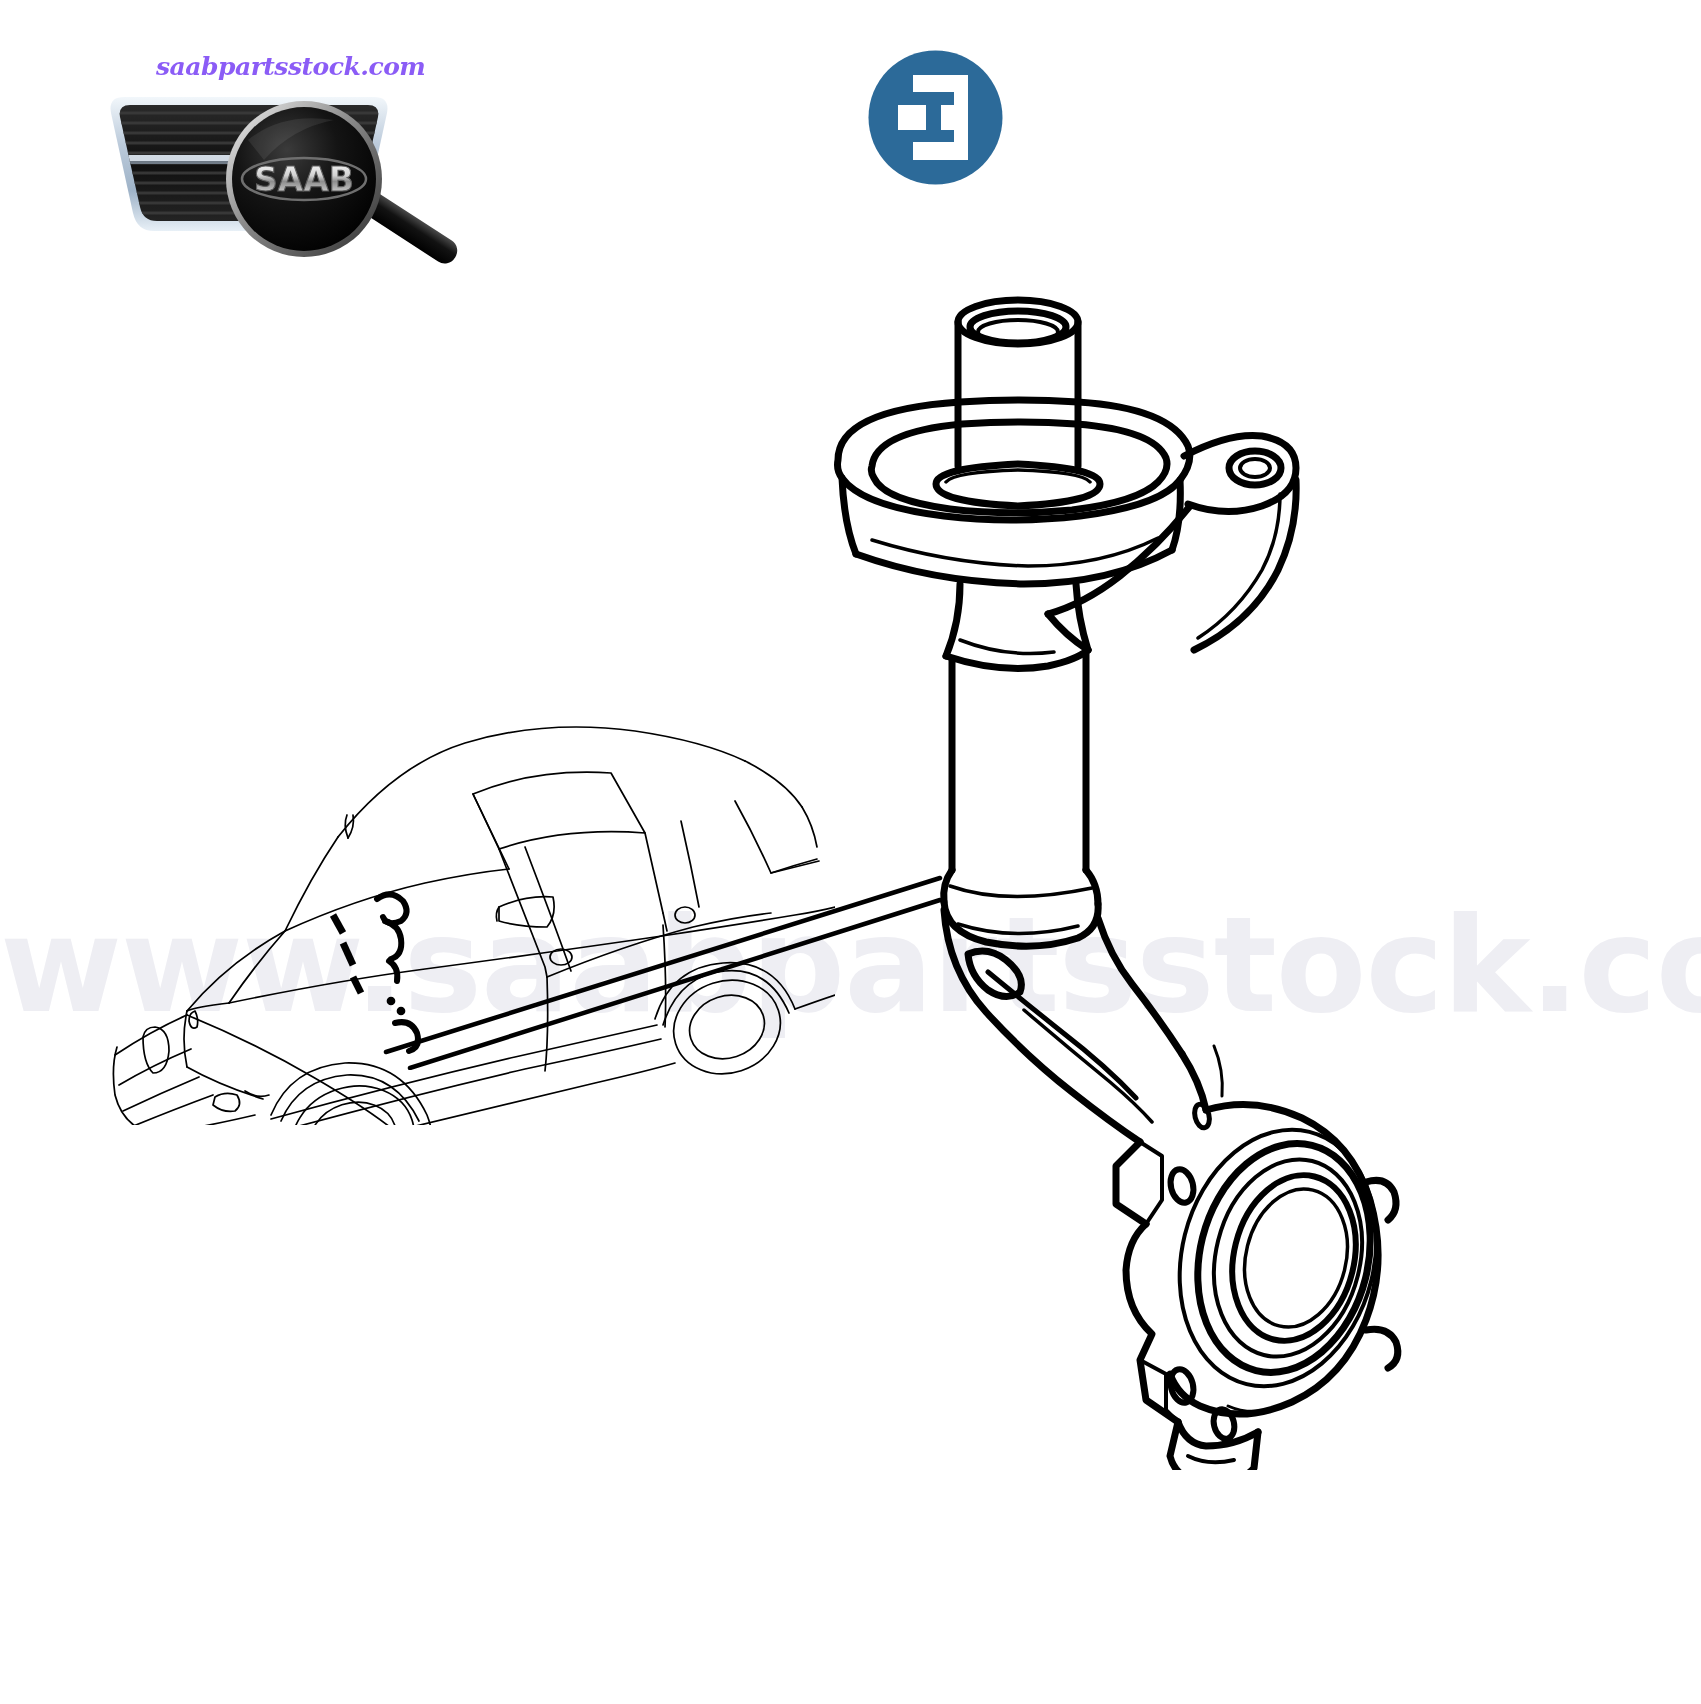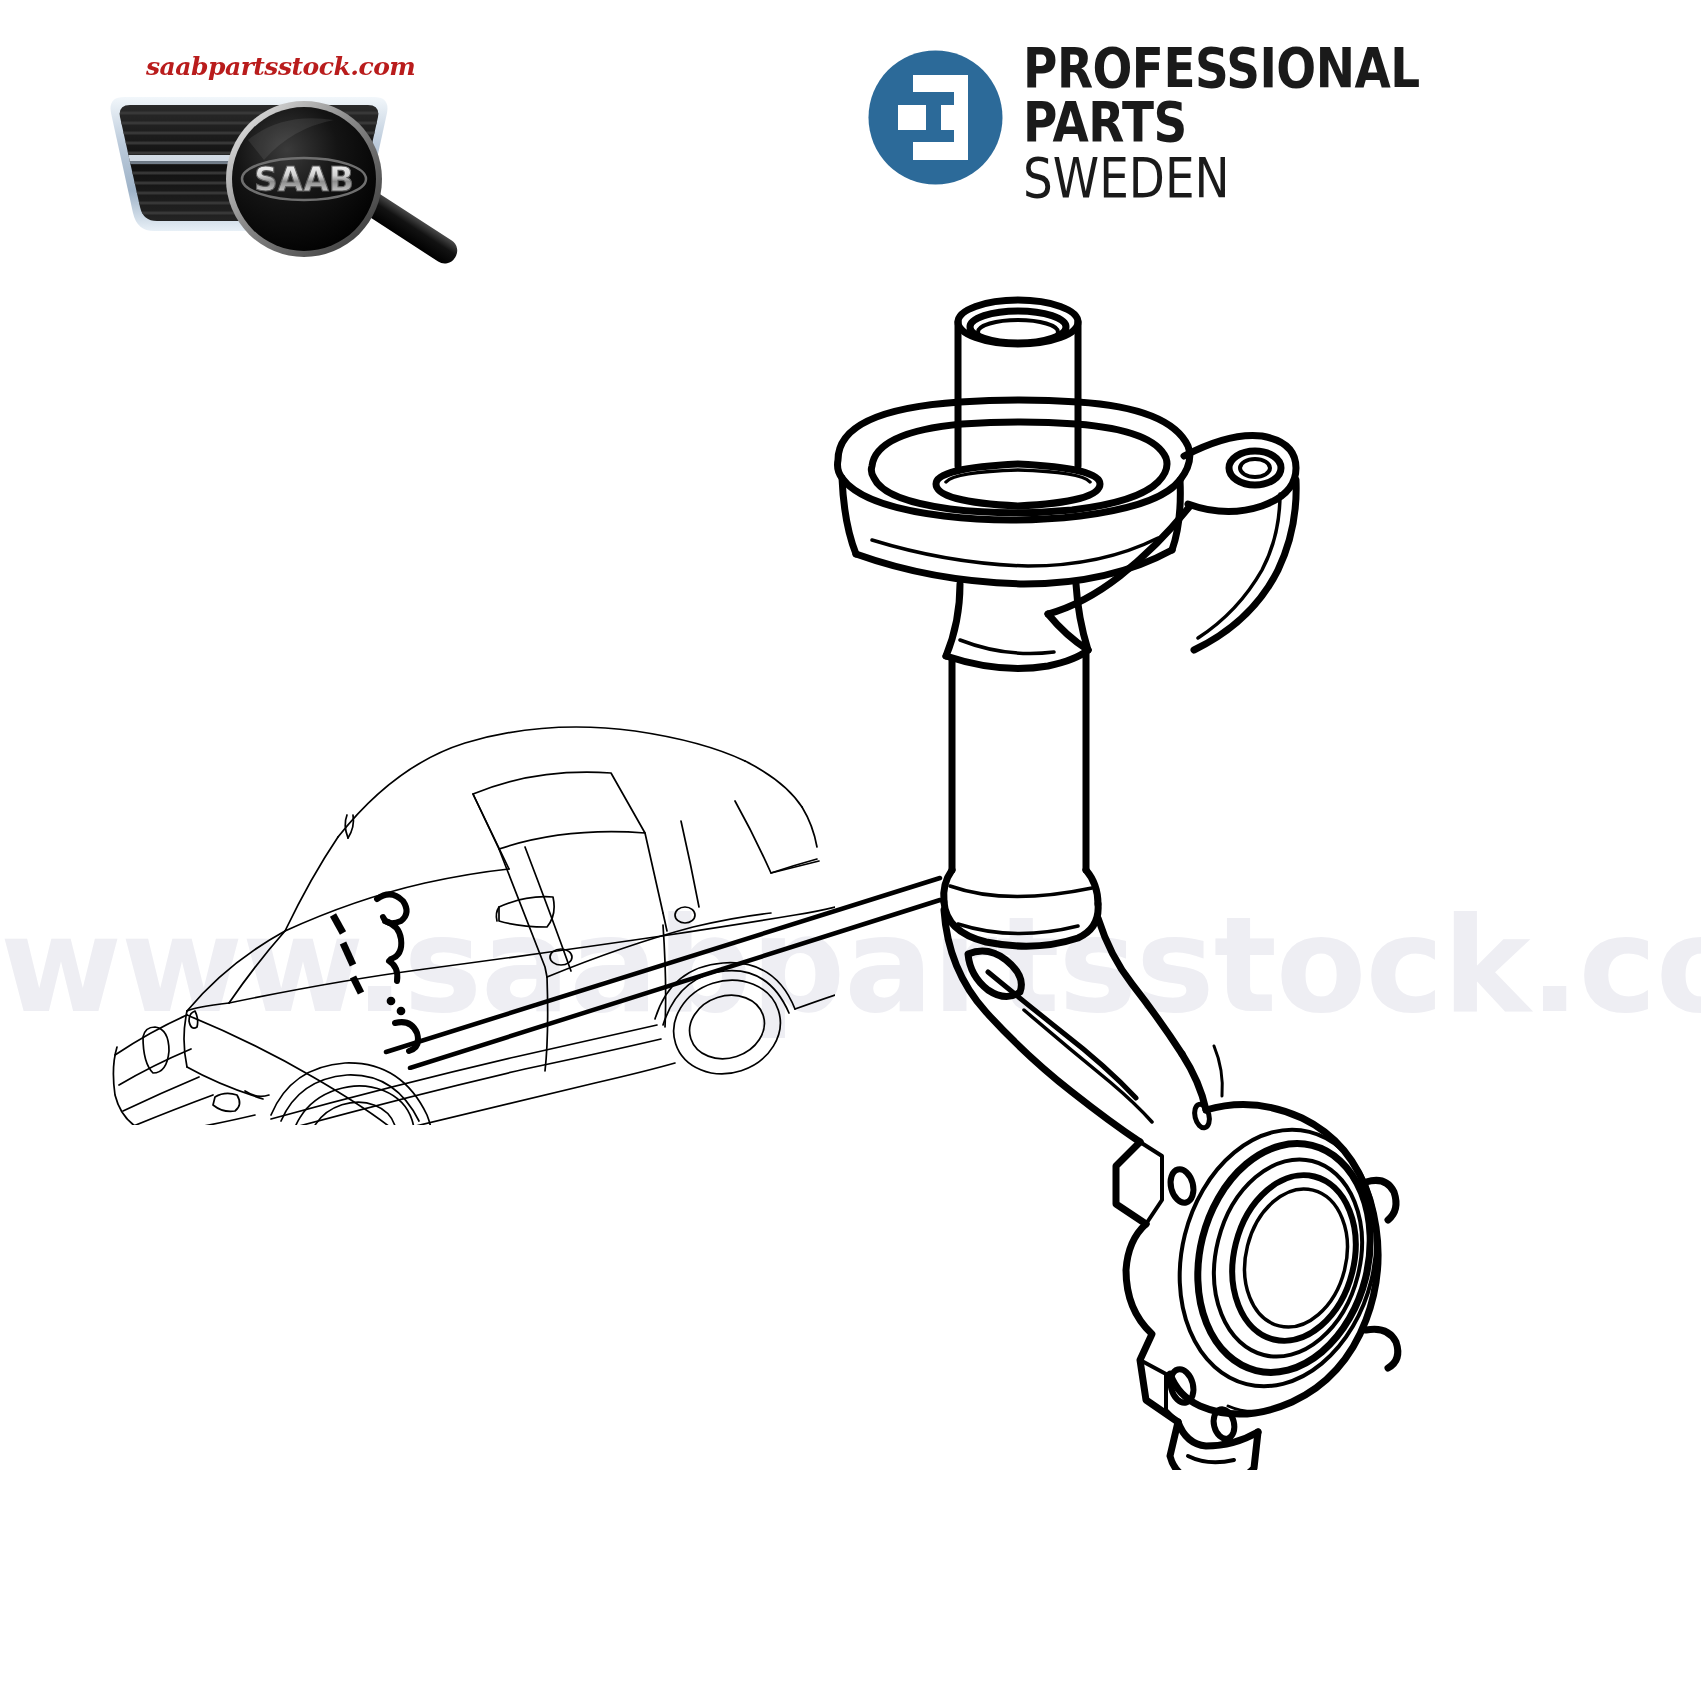--- a/index.html
+++ b/index.html
@@ -28,28 +28,28 @@
   
   #saab-logo-block {
     position: absolute;
     left: 108px;
     top: 52px;
     width: 380px;
     height: 215px;
   }
   #saab-site-text {
     position: absolute;
-    left: 38px;
+    left: 48px;
     top: 0px;
     font-family: "DejaVu Serif", serif;
     font-style: italic;
     font-weight: 700;
     font-size: 25px;
     letter-spacing: -0.5px;
-    color: #b91c1c;
+    color: #8b5cf6;
     white-space: nowrap;
   }
   #saab-grille {
     position: absolute;
     left: 0px;
     top: 37px;
     width: 282px;
     height: 148px;
   }
   #saab-grille svg { display:block; }
@@ -292,25 +292,20 @@
           L45,55
           L86,55
           L86,42
           L45,42
           Z"></path>
         <path fill="#ffffff" d="M30,55 L58,55 L58,80 L30,80 Z"></path>
         <path fill="#2c6a99" d="M58,42 L73,42 L73,92 L58,92 Z"></path>
         <path fill="#ffffff" d="M58,25 L73,25 L73,55 L58,55 Z" opacity="0"></path>
       </svg>
     </div>
-    <div id="pps-wordmark">
-      <span class="pps-line1">PROFESSIONAL</span>
-      <span class="pps-line2">PARTS</span>
-      <span class="pps-line3">SWEDEN</span>
-    </div>
   </div>
 
   <div id="watermark">www.saabpartsstock.com</div>
 
   <div id="car-figure">
     <svg width="740" height="510" viewBox="0 0 740 510" xmlns="http://www.w3.org/2000/svg" fill="none" stroke="#000000" stroke-width="1.7" stroke-linecap="round" stroke-linejoin="round">
 
       <path d="M243,222 Q300,150 370,128 Q450,104 540,116 Q608,126 650,146"></path>
       <path d="M650,146 Q690,166 707,192"></path>
 

